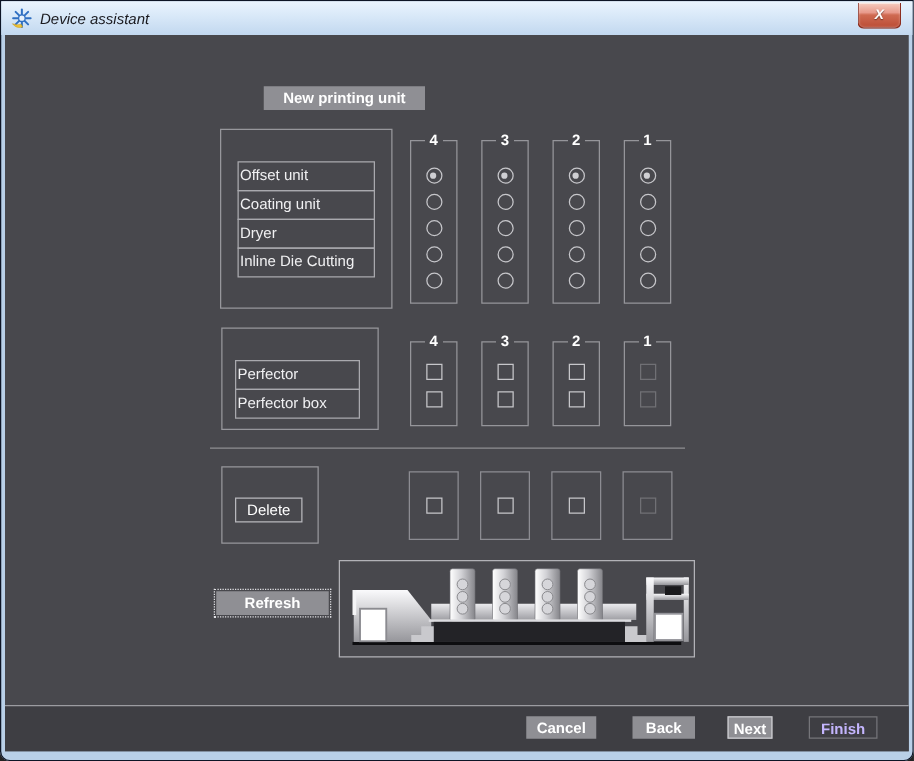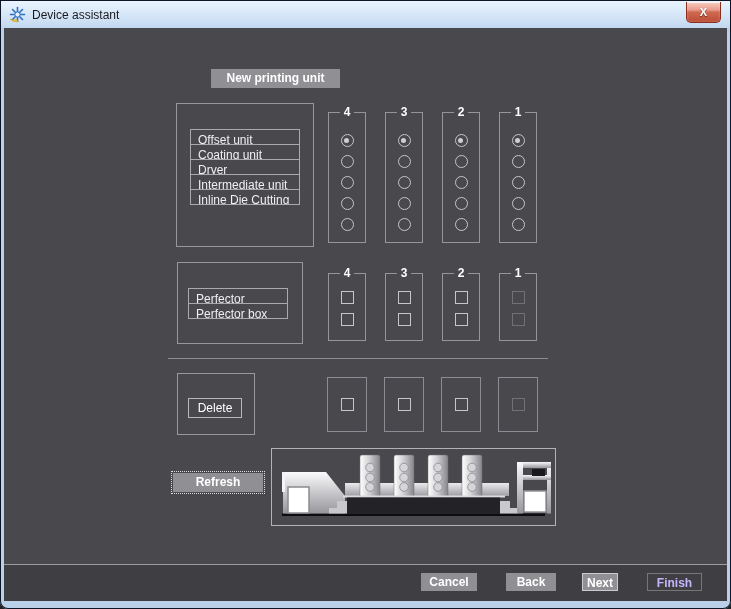--- a/index.html
+++ b/index.html
@@ -8,21 +8,21 @@
   .window {
     position:relative; width:731px; height:609px;
     background:#b9d0e8;
     border-radius:0 0 8px 8px;
     box-shadow: inset 0 0 0 1px #0d1526;
     overflow:hidden;
   }
   .titlebar {
     position:absolute; top:1px; left:1px; right:1px; height:27px;
     background:linear-gradient(180deg,#eaf4fe 0%, #d8e8f8 45%, #c2d8ef 100%);
-    display:flex; align-items:center;
+    display:flex; align-items:center;font-style:italic;
   }
   .app-icon { width:17px; height:17px; margin-left:8px; }
   .title-text { margin-left:6px; font-size:12px; color:#1a1a1f; }
   .close-btn {
     position:absolute; top:1px; right:9px; width:35px; height:21px;
     border-radius:0 0 5px 5px;
     background:linear-gradient(180deg,#f6cfc2 0%, #e89a8c 40%, #cf6a52 50%, #bb4c35 100%);
     border:1px solid #8c2e1f; border-top:none;
     box-shadow: inset 0 1px 0 rgba(255,255,255,.65), inset 0 0 2px rgba(255,255,255,.4);
     color:#fff; font-weight:bold; font-size:11px; text-align:center; line-height:20px;
@@ -43,22 +43,22 @@
 
   .group-box { position:absolute; border:1px solid #97979c; }
   .g1 { left:172px; top:75px;  width:138px; height:144px; }
   .g2 { left:173px; top:234px; width:126px; height:82px; }
   .g3 { left:173px; top:345px; width:78px;  height:62px; }
 
   .label-stack { position:absolute; }
   .ls1 { left:186px; top:101px; width:110px; }
   .ls2 { left:184px; top:260px; width:100px; }
   .type-row {
-    height:16px; line-height:20px; border:1px solid #a9a9ae; margin-top:-1px;
-    padding-left:7px; font-size:12px; color:#f0f0f2; white-space:nowrap; overflow:hidden;
+    height:24px; line-height:20px; border:1px solid #a9a9ae; margin-top:-1px;
+    padding-left:1px; font-size:12px; color:#f0f0f2; white-space:nowrap; overflow:hidden;
   }
   .label-stack .type-row:first-child { margin-top:0; }
 
   fieldset.col {
     position:absolute; width:38px; border:1px solid #95959a;
     display:flex; flex-direction:column; align-items:center;
   }
   fieldset.col legend {
     margin:0 auto; padding:0 4px; font-size:12px; font-weight:bold; color:#fff; text-align:center;
   }
@@ -139,21 +139,20 @@
 
   <div class="client">
 
     <button class="btn new-unit-btn">New printing unit</button>
 
     <div class="group-box g1"></div>
     <div class="label-stack ls1">
       <div class="type-row">Offset unit</div>
       <div class="type-row">Coating unit</div>
       <div class="type-row">Dryer</div>
-      <div class="type-row">Intermediate unit</div>
       <div class="type-row">Inline Die Cutting</div>
     </div>
 
     <fieldset class="col r1 c4">
       <legend>4</legend>
       <span class="radio selected"></span>
       <span class="radio"></span>
       <span class="radio"></span>
       <span class="radio"></span>
       <span class="radio"></span>

